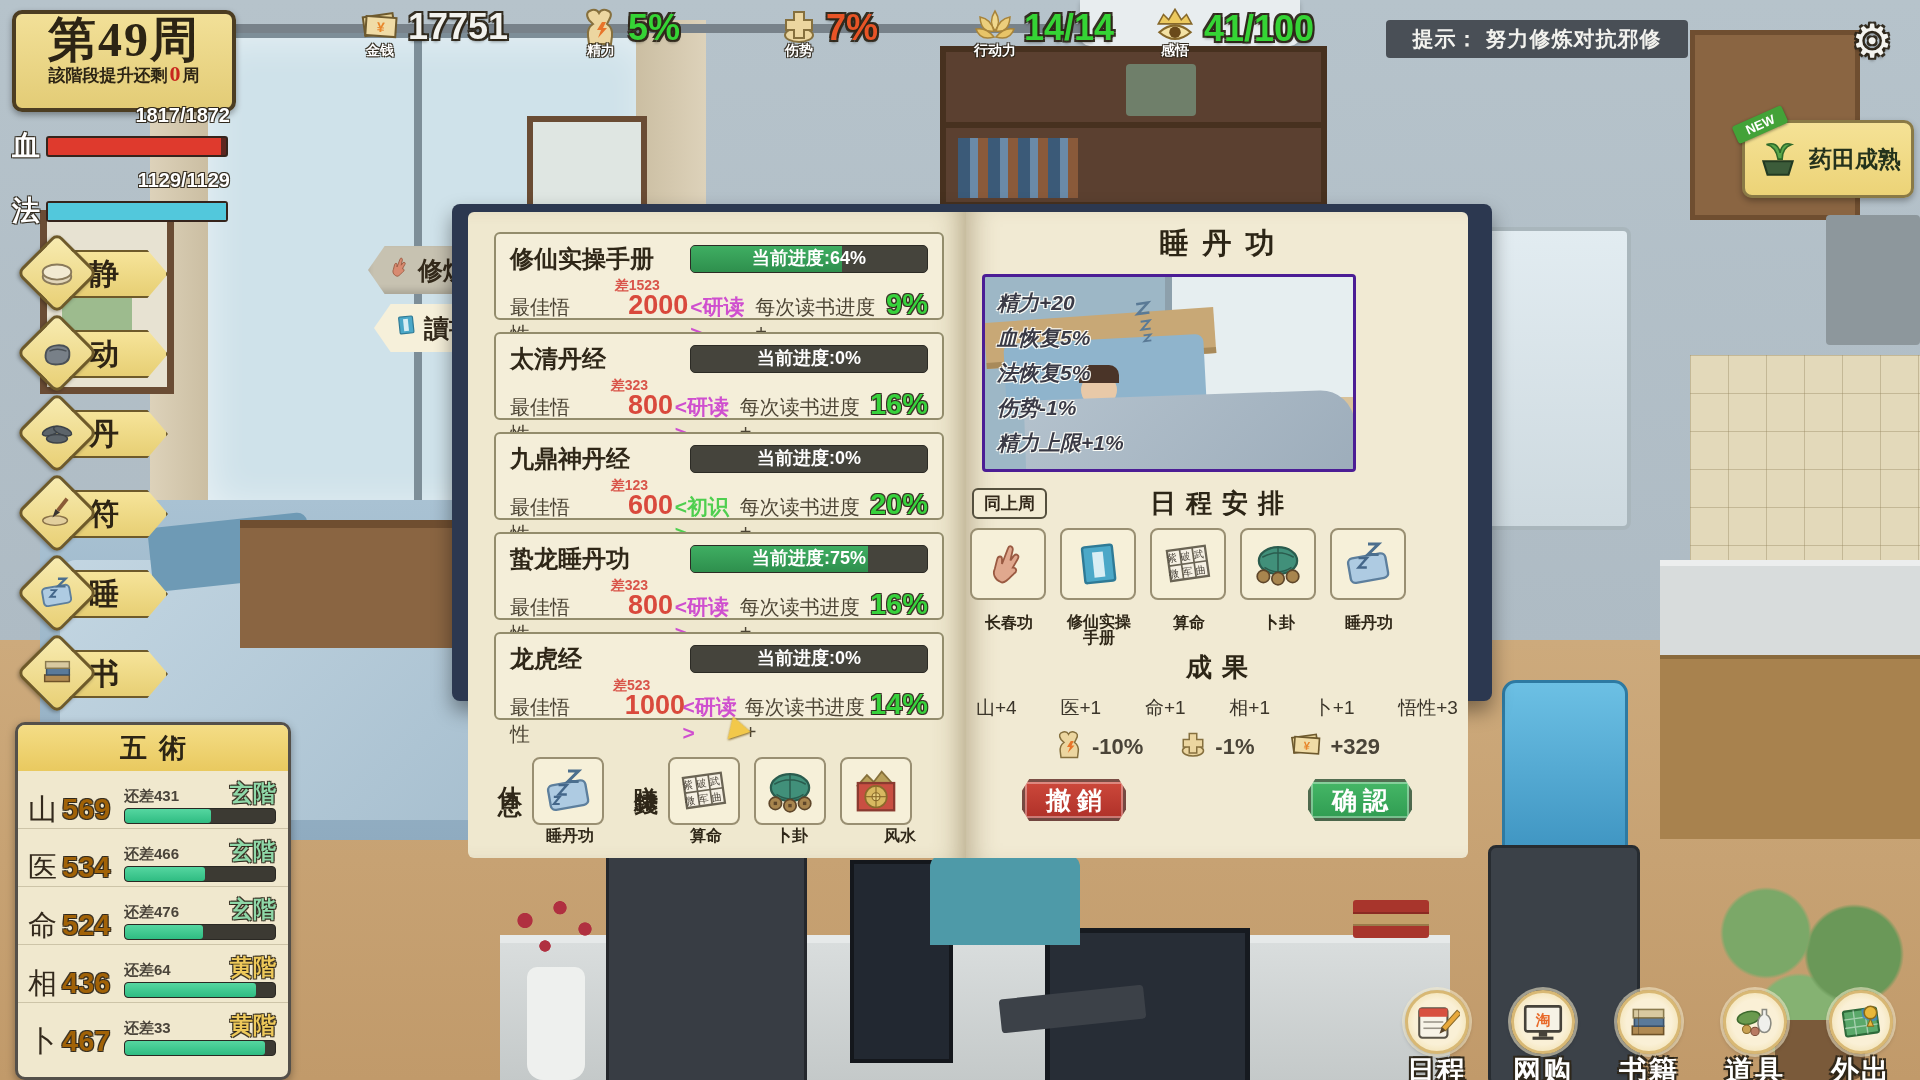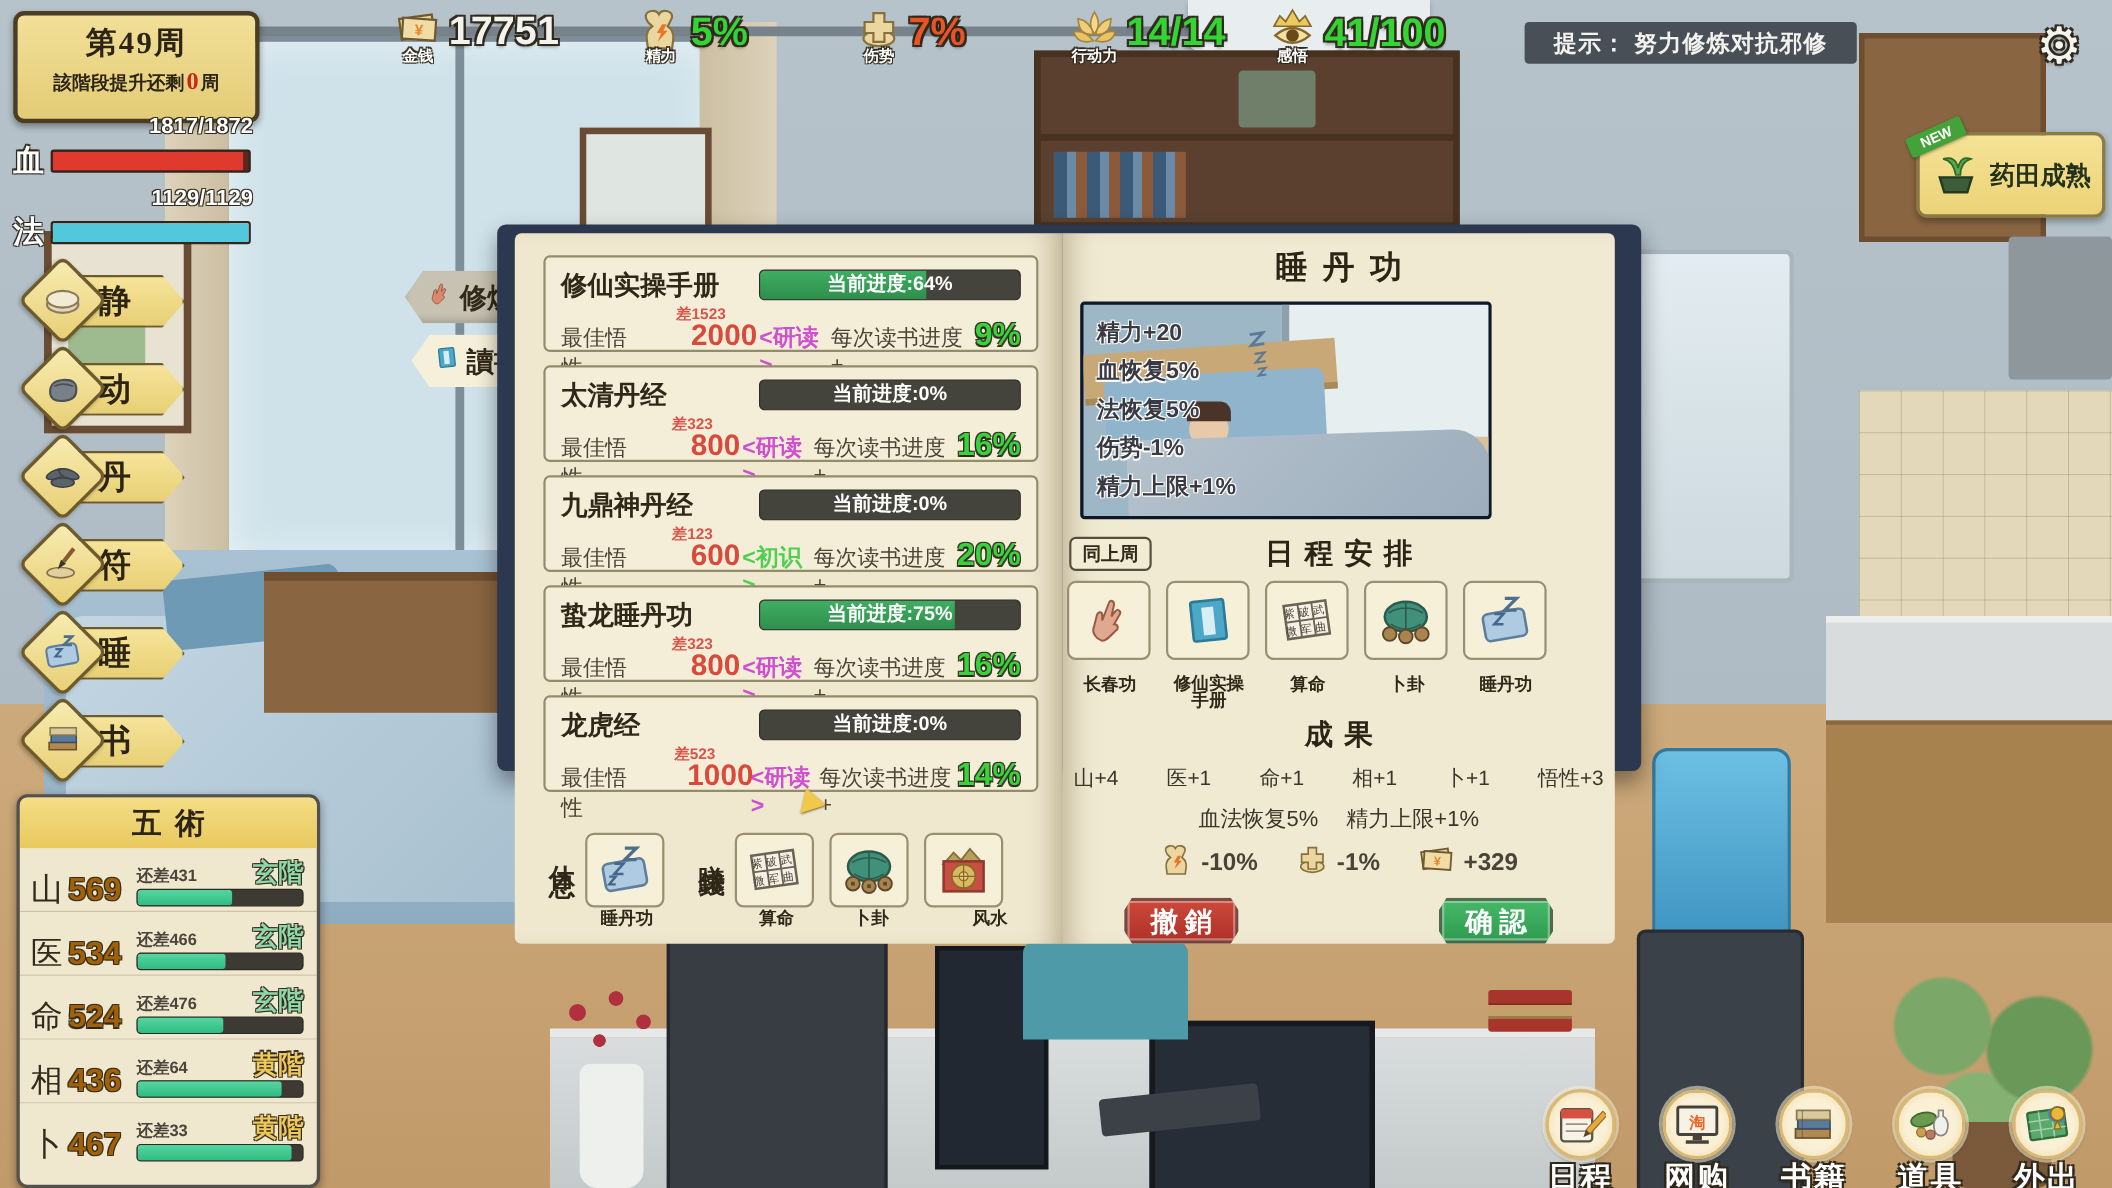--- a/index.html
+++ b/index.html
@@ -15,21 +15,21 @@
   .ow{text-shadow:-1px -1px 0 rgba(255,255,250,.9),1px -1px 0 rgba(255,255,250,.9),
       -1px 1px 0 rgba(255,255,250,.9),1px 1px 0 rgba(255,255,250,.9);}
 
   
   .bgpiece{position:absolute;}
 
   
   .week{left:12px;top:10px;width:216px;height:94px;background:linear-gradient(#f2e098,#e3cc76);
         border:4px solid #4c3d22;border-radius:10px;box-shadow:0 3px 6px rgba(0,0,0,.35);
         text-align:center;color:#2c2414;}
-  .week .big{font-size:28px;font-weight:bold;line-height:48px;margin-top:2px;letter-spacing:2px;}
+  .week .big{font-size:48px;font-weight:bold;line-height:48px;margin-top:2px;letter-spacing:2px;}
   .week .sub{font-size:17px;font-weight:bold;line-height:20px;}
   .week .sub .num{color:#c8271d;font-size:22px;padding:0 2px;}
 
   
   .res{display:flex;align-items:center;gap:6px;}
   .res .val{font-size:36px;font-weight:bold;}
   .res .lbl{position:absolute;left:50%;transform:translateX(-50%);top:36px;
             font-size:14px;font-weight:bold;color:#fff;white-space:nowrap;}
   .tipstrip{left:1386px;top:20px;width:302px;height:38px;background:rgba(58,63,70,.88);
             border-radius:4px;display:flex;align-items:center;justify-content:center;
@@ -114,22 +114,22 @@
   .vlabel{writing-mode:vertical-rl;text-orientation:upright;font-size:24px;font-weight:bold;
           color:#2f2718;letter-spacing:6px;margin-top:10px;}
   .card{width:76px;text-align:center;cursor:pointer;}
   .cardbox{width:72px;height:68px;background:#f6f0d9;border:2px solid #998f72;border-radius:8px;
            display:flex;align-items:center;justify-content:center;box-sizing:border-box;}
   .cardlbl{font-size:16px;font-weight:bold;color:#2f2718;line-height:17px;margin-top:2px;}
 
   
   .rp-title{margin-top:12px;text-align:center;font-size:29px;font-weight:bold;color:#2c2516;
             letter-spacing:14px;text-indent:14px;}
-  .rimg{position:relative;width:368px;height:192px;margin:10px 0 0 16px;border:3px solid #0f172a;
-        border-radius:4px;overflow:hidden;background:#9db7c6;}
+  .rimg{position:relative;width:368px;height:192px;margin:10px 0 0 16px;border:3px solid #4c1d95;
+        border-radius:4px;overflow:hidden;background:#9db7c6;font-style:italic;}
   .fx{position:absolute;left:12px;top:8px;z-index:5;}
   .fx div{font-size:21px;font-weight:bold;color:#3a3a46;line-height:35px;}
   .schedhead{position:relative;height:34px;margin-top:14px;}
   .samebtn{position:absolute;left:6px;top:2px;padding:2px 10px;border:2px solid #55503e;border-radius:6px;
            background:#f3ecd4;font-size:17px;font-weight:bold;color:#33291a;cursor:pointer;}
   .schedtitle{text-align:center;font-size:26px;font-weight:bold;color:#2c2516;letter-spacing:10px;text-indent:10px;}
   .slots{display:flex;gap:12px;margin:8px 0 0 4px;}
   .slot{width:78px;text-align:center;cursor:pointer;}
   .slotbox{width:76px;height:72px;background:#f6f0d9;border:2px solid #998f72;border-radius:8px;
            display:flex;align-items:center;justify-content:center;box-sizing:border-box;}
@@ -744,24 +744,20 @@
 
       <div class="statline">
         <span>山+4</span>
         <span>医+1</span>
         <span>命+1</span>
         <span>相+1</span>
         <span>卜+1</span>
         <span>悟性+3</span>
       </div>
 
-      <div class="line2">
-        <span>血法恢复5%</span>
-        <span>精力上限+1%</span>
-      </div>
 
       <div class="costs">
         <div class="cost">
           <span><svg width="32" height="30" viewBox="0 0 40 40">
                 <path d="M8 14 q-5 -8 3 -10 q5 -1 7 3 q2 -4 7 -3 q8 2 3 10 l-2 4 q6 4 5 12 l-1 8 h-22 l-1 -8 q-1 -8 5 -12 z" fill="#ecd6a0" stroke="#86703e" stroke-width="2"></path>
                 <path d="M21 16 l-5 8 h4 l-3 8 9 -10 h-4 l3 -6 z" fill="#e8742a"></path>
               </svg></span>
           <span>-10%</span>
         </div>
         <div class="cost">

